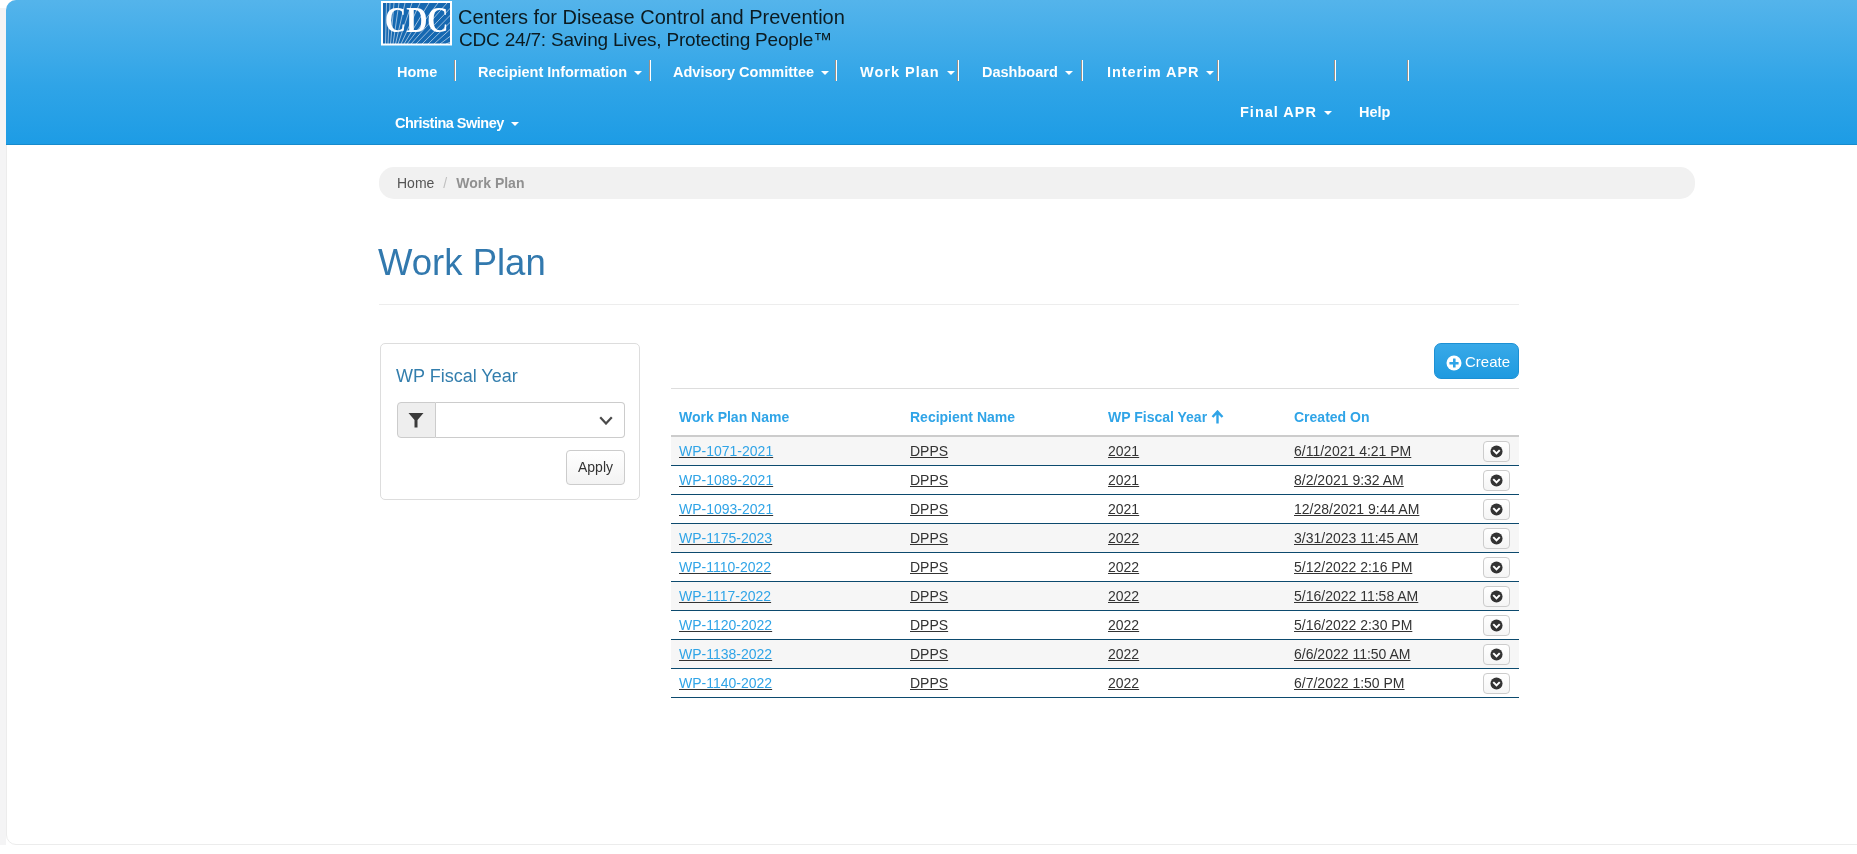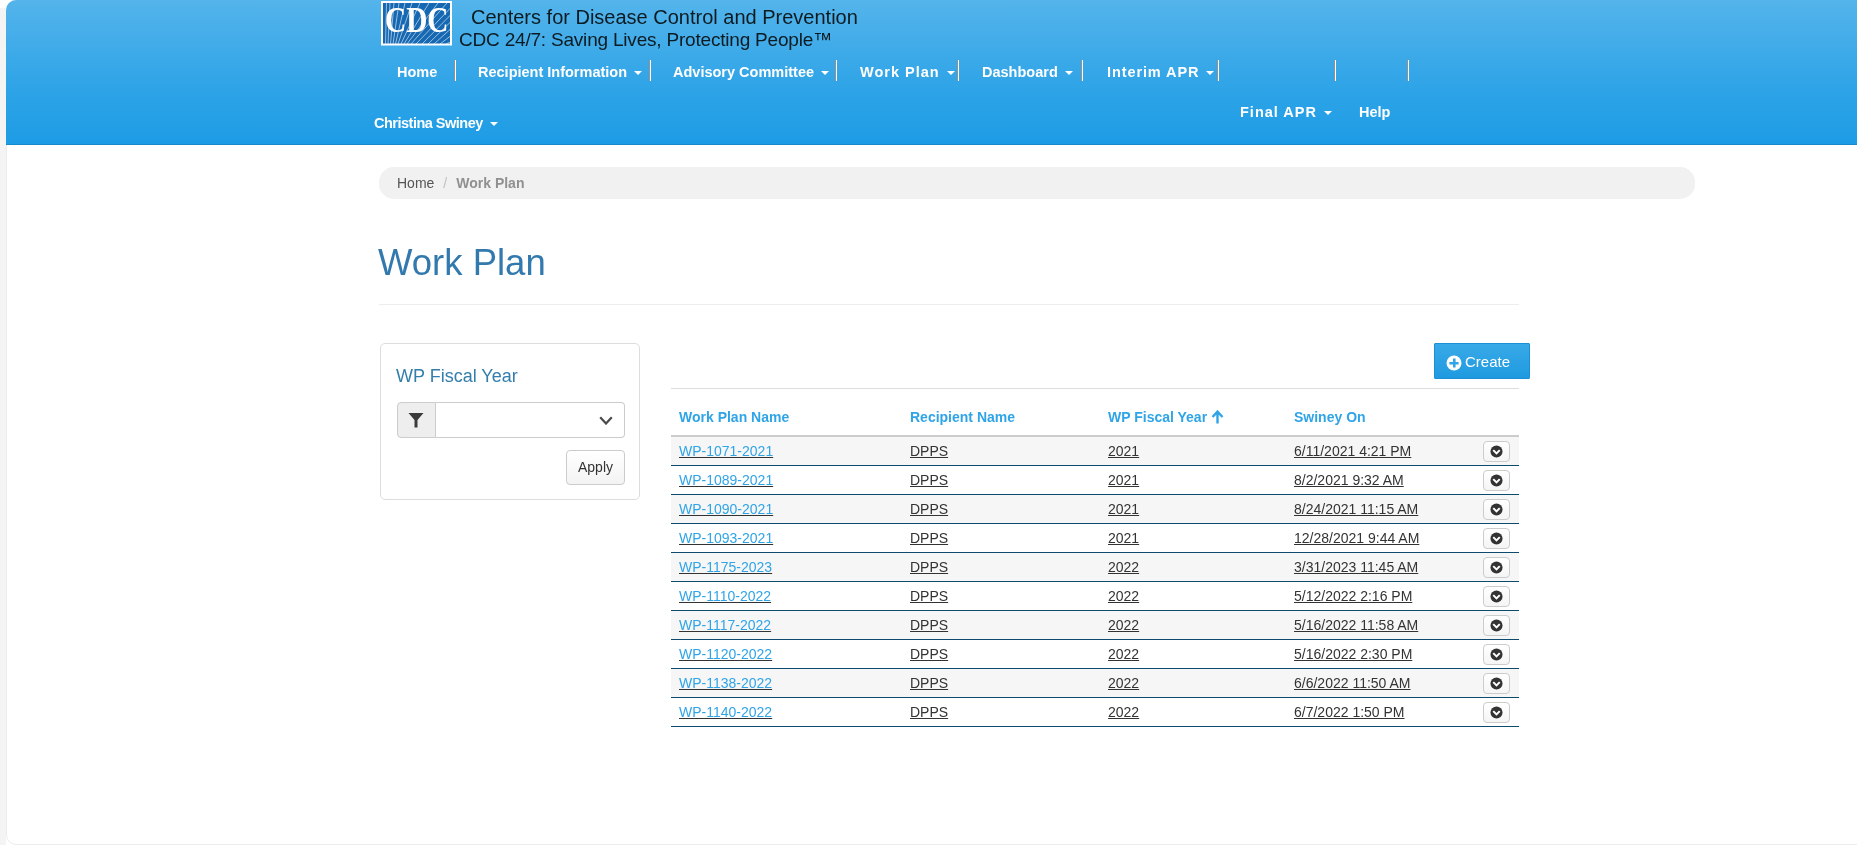--- a/index.html
+++ b/index.html
@@ -11,21 +11,21 @@
 
 #panel { position:absolute; left:6px; top:0; width:2000px; height:845px;
   border:1px solid #ececec; border-radius:10px; background:#fff; }
 
 #hdr { position:absolute; left:6px; top:0; width:2000px; height:145px;
   background:linear-gradient(#54b4eb, #2fa4e7 60%, #1d9ce5);
   border-radius:10px 10px 0 0; border-bottom:1px solid #178acc; }
 
 #logo { position:absolute; left:381px; top:1px; }
 
-#brand1 { position:absolute; left:458px; top:6px; font-size:20px; color:#0c1b21; letter-spacing:0;margin-left:13px; }
+#brand1 { position:absolute; left:458px; top:6px; font-size:20px; color:#0c1b21; letter-spacing:0; }
 #brand2 { position:absolute; left:459px; top:29px; font-size:19px; color:#0c1b21; letter-spacing:-0.2px; }
 
 .nav-item { position:absolute; color:#fff; font-weight:bold; font-size:14.5px; line-height:20px; top:62px; white-space:nowrap; }
 .nav2 { top:113px; }
 .caret { display:inline-block; width:0; height:0; border-top:4px solid #fff;
   border-left:4px solid transparent; border-right:4px solid transparent;
   margin-left:7px; vertical-align:2px; }
 .nav-sep { position:absolute; top:60px; width:2px; height:21px; background:linear-gradient(90deg,#9a9089 50%,#ffffff 50%); }
 
 #crumb { position:absolute; left:379px; top:167px; width:1316px; height:32px;
@@ -42,22 +42,22 @@
 #flabel { position:absolute; left:15px; top:22px; font-size:18px; color:#337ead; }
 #igroup { position:absolute; left:16px; top:58px; width:228px; height:36px; }
 #iaddon { position:absolute; left:0; top:0; width:39px; height:36px; background:#eee;
   border:1px solid #ccc; border-radius:4px 0 0 4px; }
 #iselect { position:absolute; left:39px; top:0; width:189px; height:36px; background:#fff;
   border:1px solid #ccc; border-left:none; border-radius:0 4px 4px 0; }
 #applybtn { position:absolute; left:185px; top:106px; width:59px; height:35px;
   border:1px solid #ccc; border-radius:4px; background:linear-gradient(#fff,#f3f3f3);
   font-size:14px; color:#333; text-align:center; line-height:33px; }
 
-#createbtn { position:absolute; left:1434px; top:343px; width:96px; height:36px;
-  background:linear-gradient(#38a9e8,#1f9ae0); border:1px solid #1c90d4; border-radius:1px;
+#createbtn { position:absolute; left:1434px; top:343px; width:85px; height:36px;
+  background:linear-gradient(#38a9e8,#1f9ae0); border:1px solid #1c90d4; border-radius:7px;
   color:#fff; font-size:15px; }
 #createbtn span.txt { position:absolute; left:30px; top:9px; }
 
 #tbl { position:absolute; left:671px; top:388px; width:848px; border-collapse:separate; border-spacing:0;
   font-size:14px; color:#333; table-layout:fixed; }
 #tbl th { border-top:1px solid #ddd; border-bottom:2px solid #ccc; height:49px;
   text-align:left; vertical-align:bottom; padding:0 0 10px 8px;
   color:#2fa4e7; font-size:14px; font-weight:bold;margin-left:28px; }
 #tbl td { height:29px; padding:0 0 0 8px; vertical-align:middle; border-bottom:1px solid #0c4a6e;text-decoration:underline; }
 #tbl tbody tr.odd { background:#f6f6f6; }
@@ -109,21 +109,21 @@
   <div class="nav-item" style="left:1359px;margin-top:40px;">Help</div>
   <div class="nav-sep" style="left:454px;"></div>
   <div class="nav-sep" style="left:649px;"></div>
   <div class="nav-sep" style="left:835px;"></div>
   <div class="nav-sep" style="left:957px;"></div>
   <div class="nav-sep" style="left:1081px;"></div>
   <div class="nav-sep" style="left:1217px;"></div>
   <div class="nav-sep" style="left:1334px;"></div>
   <div class="nav-sep" style="left:1407px;"></div>
 
-  <div class="nav-item nav2" style="left:374px; letter-spacing:-0.5px;">Christina Swiney<span class="caret"></span></div>
+  <div class="nav-item nav2" style="left:395px; letter-spacing:-0.5px;">Christina Swiney<span class="caret"></span></div>
 
   <div id="crumb"><span class="bc-home">Home</span><span class="bc-sep">/</span><span class="bc-active">Work Plan</span></div>
 
   <div id="title">Work Plan</div>
   <div id="titlehr"></div>
 
   <div id="fpanel">
     <div id="flabel">WP Fiscal Year</div>
     <div id="igroup">
       <div id="iaddon">
@@ -157,21 +157,21 @@
         <col style="width:189px">
         <col style="width:44px">
     </colgroup>
     <thead>
       <tr>
         <th>Work Plan Name</th>
         <th>Recipient Name</th>
         <th>WP Fiscal Year<svg class="up-arrow" width="13" height="14" viewBox="0 0 13 14">
               <path d="M6.5 13.5 L6.5 2 M1.5 7 L6.5 1.6 L11.5 7" stroke="#2fa4e7" stroke-width="2.4" fill="none"></path>
             </svg></th>
-        <th>Swiney On</th>
+        <th>Created On</th>
         <th></th>
       </tr>
     </thead>
     <tbody>
       <tr class="odd">
           <td><a>WP-1071-2021</a></td>
           <td>DPPS</td>
           <td>2021</td>
           <td>6/11/2021 4:21 PM</td>
           <td>
@@ -190,34 +190,20 @@
           <td>8/2/2021 9:32 AM</td>
           <td>
             <span class="rowbtn">
               <svg width="13" height="13" viewBox="0 0 14 14">
                 <circle cx="7" cy="7" r="6.5" fill="#333333"></circle>
                 <path d="M3.5 5.5 L7 9 L10.5 5.5" stroke="#ffffff" stroke-width="2.2" fill="none"></path>
               </svg>
             </span>
           </td>
         </tr>
-      <tr class="odd">
-          <td><a>WP-1090-2021</a></td>
-          <td>DPPS</td>
-          <td>2021</td>
-          <td>8/24/2021 11:15 AM</td>
-          <td>
-            <span class="rowbtn">
-              <svg width="13" height="13" viewBox="0 0 14 14">
-                <circle cx="7" cy="7" r="6.5" fill="#333333"></circle>
-                <path d="M3.5 5.5 L7 9 L10.5 5.5" stroke="#ffffff" stroke-width="2.2" fill="none"></path>
-              </svg>
-            </span>
-          </td>
-        </tr>
       <tr>
           <td><a>WP-1093-2021</a></td>
           <td>DPPS</td>
           <td>2021</td>
           <td>12/28/2021 9:44 AM</td>
           <td>
             <span class="rowbtn">
               <svg width="13" height="13" viewBox="0 0 14 14">
                 <circle cx="7" cy="7" r="6.5" fill="#333333"></circle>
                 <path d="M3.5 5.5 L7 9 L10.5 5.5" stroke="#ffffff" stroke-width="2.2" fill="none"></path>

